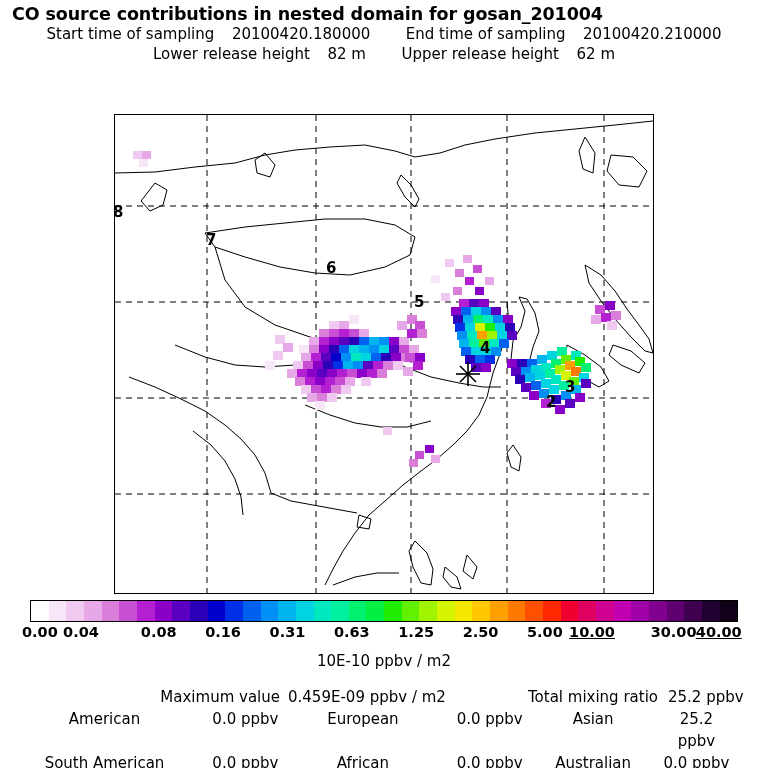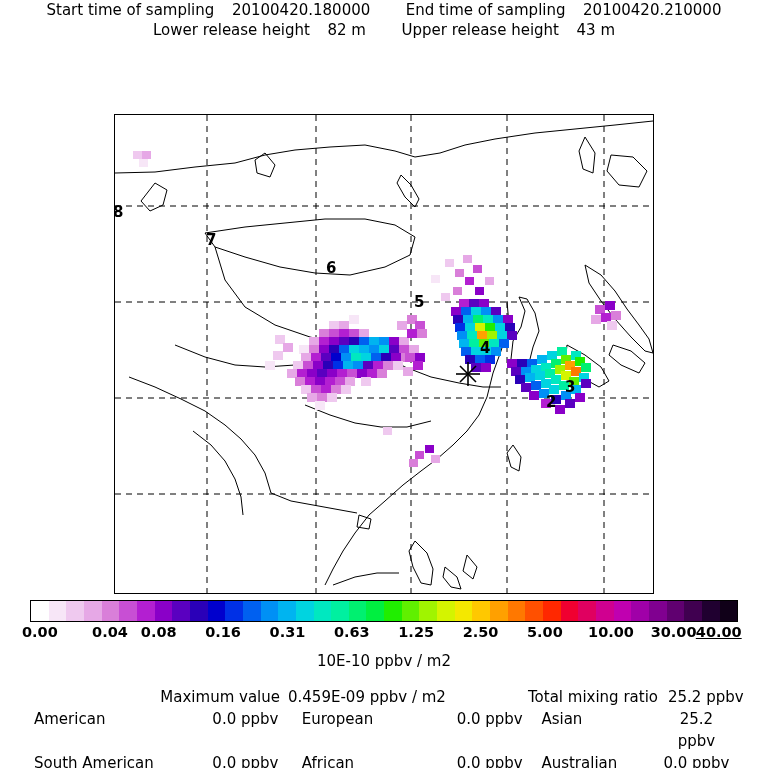--- a/index.html
+++ b/index.html
@@ -102,59 +102,60 @@
   .fr1 .c1 { width: 200px; text-align: right; }
   .fr1 .c2 { width: 210px; text-align: left; padding-left: 8px;}
   .fr1 .c3 { width: 160px; text-align: right; }
   .fr1 .c4 { width: 100px; text-align: left; padding-left: 10px;}
 
   .f-grid {
     margin: 0 auto;
     width: 700px;
   }
   .f-grid .row { display: flex; }
-  .f-grid .lbl { text-align: left; }
+  .f-grid .lbl { text-align: center; }
   .f-grid .val { text-align: center; padding-left: 14px; }
   .w1 { width: 150px; }
   .w2 { width: 120px; }
   .w3 { width: 130px; }
   .w4 { width: 110px; }
   .w5 { width: 110px; }
   .w6 { width: 80px; }
   .mlabel {
     position: absolute;
     font-size: 15px;
     font-weight: bold;
     color: #000;
   }
 </style>
 </head>
 <body>
 
 <div class="page">
 
+  <div class="title">CO  source contributions in nested domain for gosan_201004</div>
 
   <div class="hdr-line">
     <span>Start time of sampling</span>
     <span class="gap-sm"></span>
     <span>20100420.180000</span>
     <span class="gap-lg"></span>
     <span>End time of sampling</span>
     <span class="gap-sm"></span>
     <span>20100420.210000</span>
   </div>
 
   <div class="hdr-line">
     <span>Lower release height</span>
     <span class="gap-sm"></span>
     <span>82 m</span>
     <span class="gap-lg"></span>
     <span>Upper release height</span>
     <span class="gap-sm"></span>
-    <span>43 m</span>
+    <span>62 m</span>
   </div>
 
 
   <div class="map-wrap">
     <svg class="map-svg" width="538" height="478" viewBox="0 0 538 478">
 
       <g stroke="#000" stroke-width="1" stroke-dasharray="6,5">
         <line x1="92" y1="0" x2="92" y2="478"></line>
         <line x1="201" y1="0" x2="201" y2="478"></line>
         <line x1="296" y1="0" x2="296" y2="478"></line>
@@ -484,29 +485,29 @@
       <div class="cbar-cell" style="background: rgb(192, 0, 176);"></div>
       <div class="cbar-cell" style="background: rgb(160, 0, 168);"></div>
       <div class="cbar-cell" style="background: rgb(128, 0, 144);"></div>
       <div class="cbar-cell" style="background: rgb(96, 0, 112);"></div>
       <div class="cbar-cell" style="background: rgb(64, 0, 80);"></div>
       <div class="cbar-cell" style="background: rgb(32, 0, 48);"></div>
       <div class="cbar-cell" style="background: rgb(16, 0, 24);"></div>
     </div>
   <div class="cbar-labels" id="cbarlabels">
       <span style="left: 30px; transform: translateX(-8px);">0.00</span>
-      <span style="left: 110px;">0.04</span>
+      <span style="left: 81px;">0.04</span>
       <span style="left: 158.727px;">0.08</span>
       <span style="left: 223.091px;">0.16</span>
       <span style="left: 287.455px;">0.31</span>
       <span style="left: 351.818px;">0.63</span>
       <span style="left: 416.182px;">1.25</span>
       <span style="left: 480.545px;">2.50</span>
       <span style="left: 544.909px;">5.00</span>
-      <span style="left: 611px;">10.00</span>
+      <span style="left: 592px; text-decoration: underline;">10.00</span>
       <span style="left: 673.636px;">30.00</span>
       <span style="left: 738px; transform: translateX(-92%); text-decoration: underline;">40.00</span>
     </div>
   <div class="cbar-unit">10E-10 ppbv / m2</div>
 
   <div class="footer">
     <div class="f-row fr1">
       <div class="c1">Maximum value</div>
       <div class="c2">0.459E-09 ppbv / m2</div>
       <div class="c3">Total mixing ratio</div>

